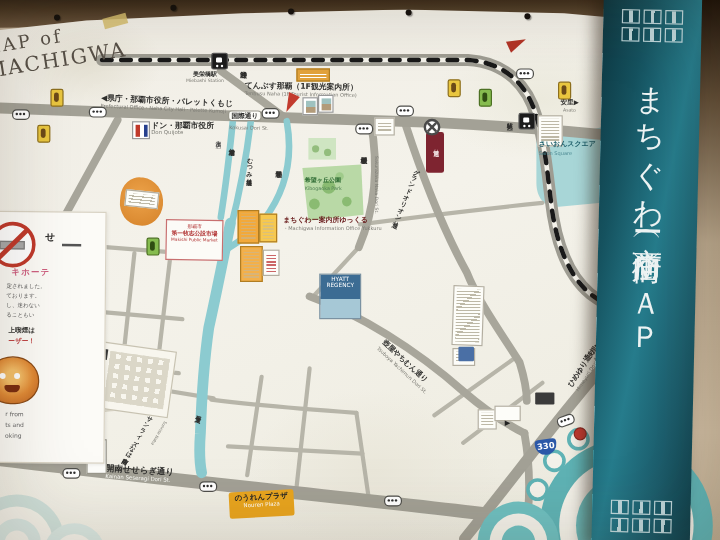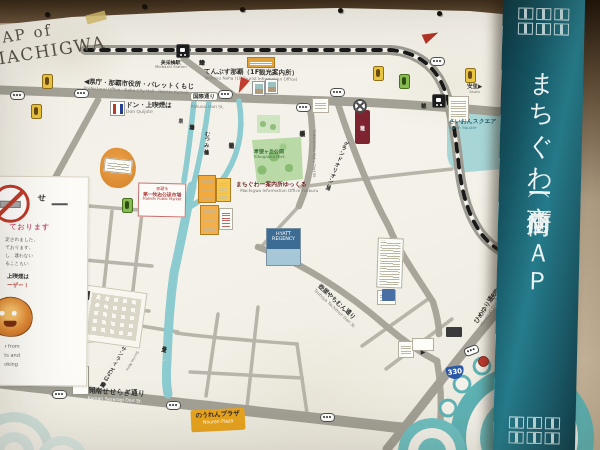--- a/index.html
+++ b/index.html
@@ -192,21 +192,21 @@
 
     <div class="lbl" style="left:84px;top:80px;transform:rotate(2.5deg);">
       <div class="jp" style="font-size:6.5px;">◀県庁・那覇市役所・パレットくもじ</div>
       <div class="en" style="font-size:4.2px;">Prefectural Office・Naha City Hall・Palette Kumoji</div>
     </div>
 
     <div class="pchip" style="left:110px;top:101px;width:13px;height:13px;">
         <i style="background:linear-gradient(90deg,#c0392b 33%,#fff 33% 66%,#27408e 66%);"></i>
       </div>
     <div class="lbl" style="left:126px;top:101px;">
-      <div class="jp" style="font-size:6.5px;">ドン・上喫煙は</div>
+      <div class="jp" style="font-size:6.5px;">ドン・那覇市役所</div>
       <div class="en" style="font-size:4.5px;">Don Quijote</div>
     </div>
 
     <div class="sta" style="left:176px;top:44px;"></div>
     <div class="lbl" style="left:155px;top:59px;text-align:center;">
       <div class="jp" style="font-size:5px;">美栄橋駅</div>
       <div class="en" style="font-size:3.8px;">Miebashi Station</div>
     </div>
 
     <div class="lbl v jp" style="left:199px;top:55px;font-size:5.5px;transform:rotate(3deg);">沖映通り</div>
@@ -342,21 +342,21 @@
     <div class="inset" style="left:70px;top:300px;width:60px;height:40px;transform:rotate(-4deg);"></div>
     <div class="inset">
       <span class="qr"></span>
       <span class="grid"></span>
     </div>
 
     <div class="notice">
       <div class="nosmoke" style="left:16px;top:8px;"></div>
       <div class="lbl jp" style="left:62px;top:16px;font-size:8px;">せ</div>
       <div class="abs" style="left:76px;top:26px;width:16px;height:2px;background:#555;"></div>
-      <div class="lbl" style="left:34px;top:46px;font-size:7px;font-weight:bold;color:#cf6080;letter-spacing:1px;">ております</div>
+      <div class="lbl" style="left:34px;top:46px;font-size:7px;font-weight:bold;color:#cf6080;letter-spacing:1px;">キホーテ</div>
       <div class="lbl" style="left:30px;top:60px;font-size:4.6px;color:#555;">定されました。</div>
       <div class="lbl" style="left:30px;top:68px;font-size:4.6px;color:#555;">ております。</div>
       <div class="lbl" style="left:30px;top:76px;font-size:4.6px;color:#555;">し、迷わない</div>
       <div class="lbl" style="left:30px;top:84px;font-size:4.6px;color:#555;">ることもい</div>
       <div class="lbl jp" style="left:32px;top:96px;font-size:5.5px;">上喫煙は</div>
       <div class="lbl" style="left:32px;top:105px;font-size:5.5px;font-weight:bold;color:#c04545;">ーザー！</div>
       <div class="shisa" style="left:14px;top:120px;"></div>
       <div class="lbl" style="left:30px;top:166px;font-size:5px;color:#666;">r from</div>
       <div class="lbl" style="left:30px;top:175px;font-size:5px;color:#666;">ts and</div>
       <div class="lbl" style="left:30px;top:184px;font-size:5px;color:#666;">oking</div>

